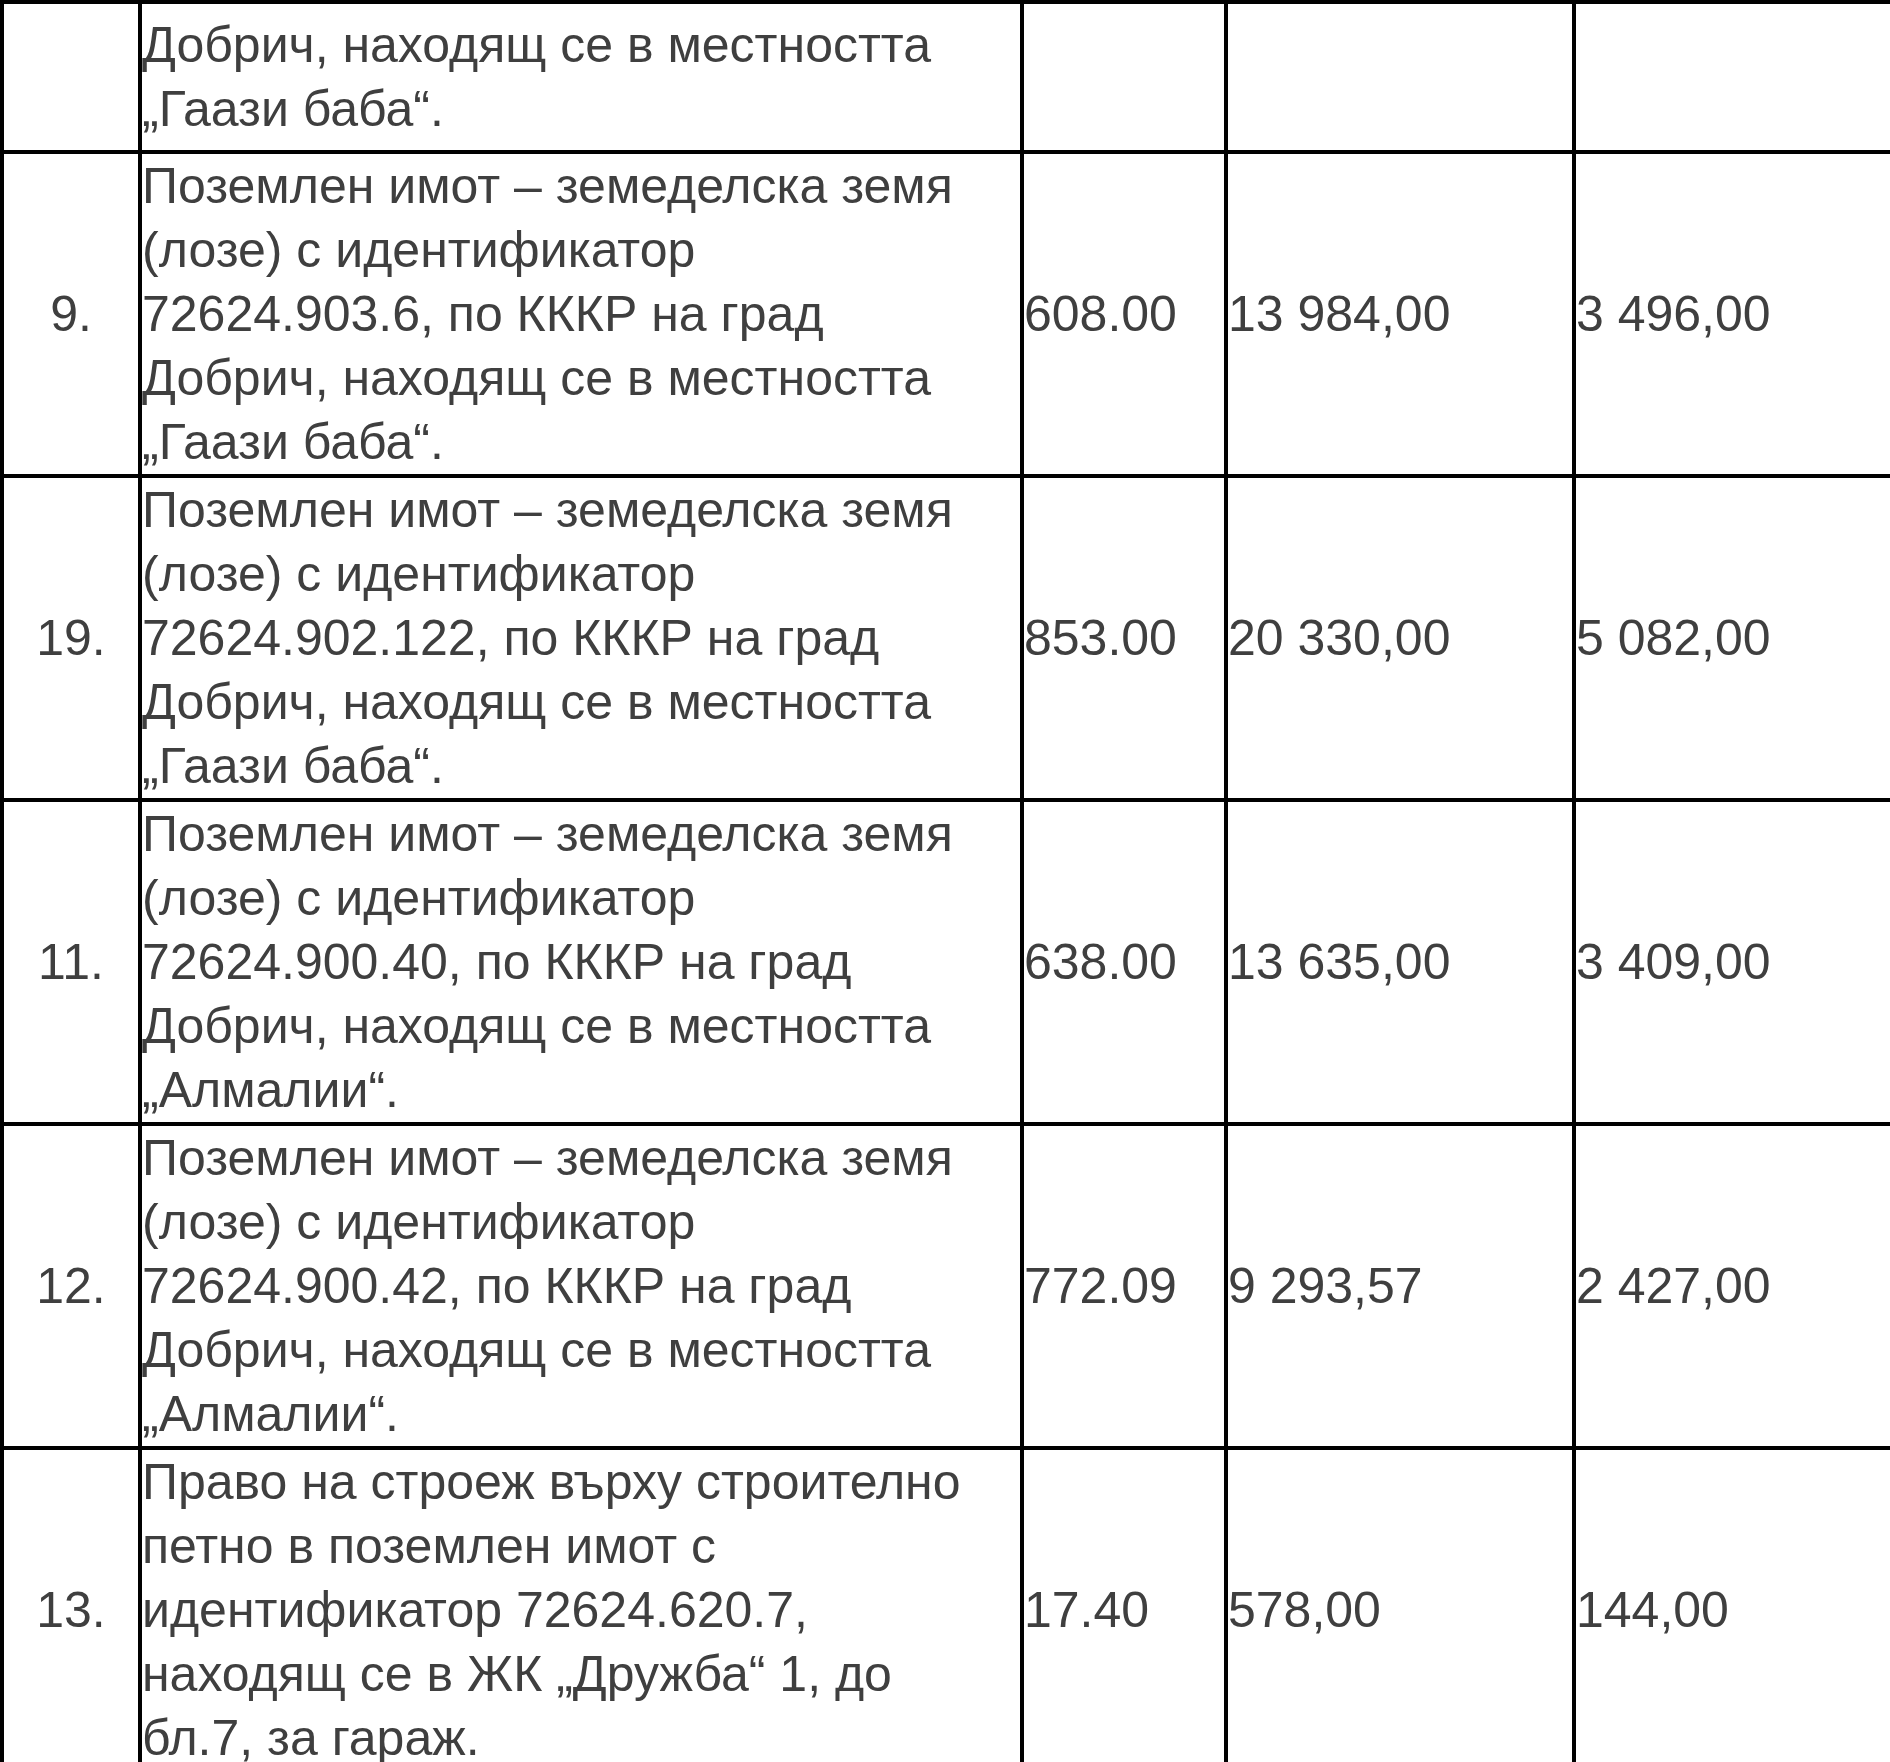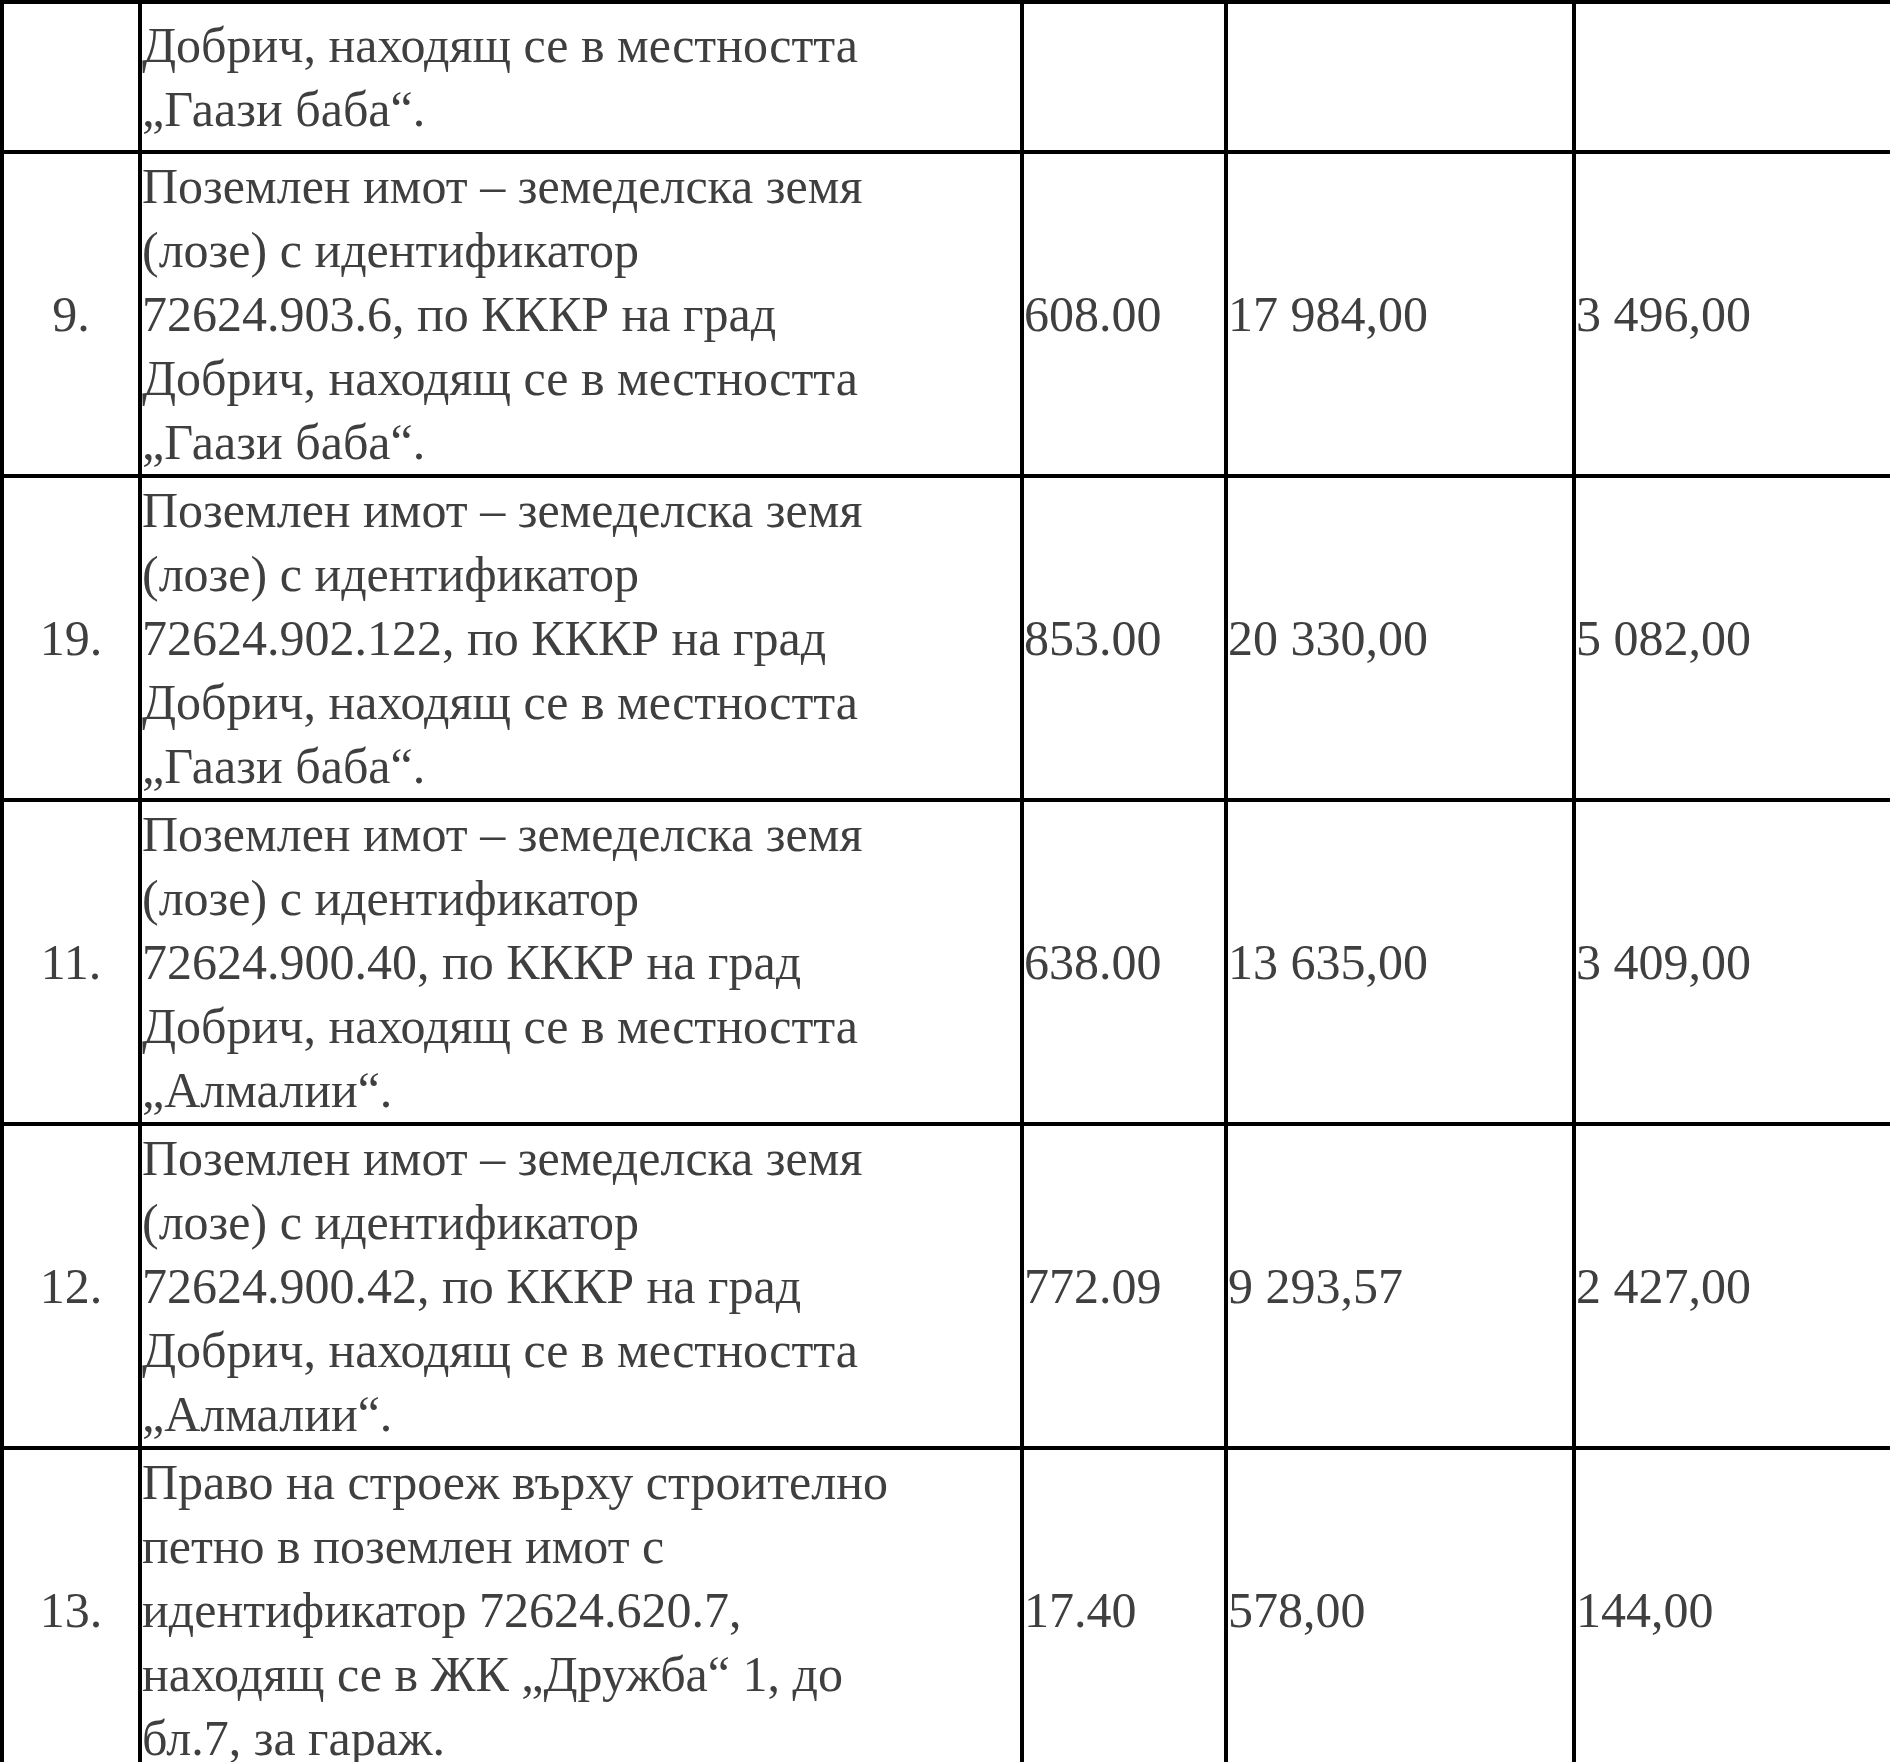--- a/index.html
+++ b/index.html
@@ -15,21 +15,21 @@
   }
   table.doc-table{
     border-collapse:collapse;
     table-layout:fixed;
     width:1890px;
     height:1762px;
   }
   table.doc-table td{
     border:4px solid #000000;
     color:#3f3f3f;
-    font-family:Liberation Serif, serif;
+    font-family:Liberation Sans, sans-serif;
     font-size:50px;
     line-height:64px;
     vertical-align:middle;
     overflow:hidden;
     padding:0;
   }
   td.cell-num{
     text-align:center;
   }
   td.cell-desc{
@@ -70,21 +70,21 @@
         <td class="cell-val"></td>
       </tr>
       <tr class="r1">
         <td class="cell-num">9.</td>
         <td class="cell-desc">Поземлен имот – земеделска земя
 (лозе) с идентификатор
 72624.903.6, по КККР на град
 Добрич, находящ се в местността
 „Гаази баба“.</td>
         <td class="cell-val">608.00</td>
-        <td class="cell-val">17 984,00</td>
+        <td class="cell-val">13 984,00</td>
         <td class="cell-val">3 496,00</td>
       </tr>
       <tr class="r2">
         <td class="cell-num">19.</td>
         <td class="cell-desc">Поземлен имот – земеделска земя
 (лозе) с идентификатор
 72624.902.122, по КККР на град
 Добрич, находящ се в местността
 „Гаази баба“.</td>
         <td class="cell-val">853.00</td>

